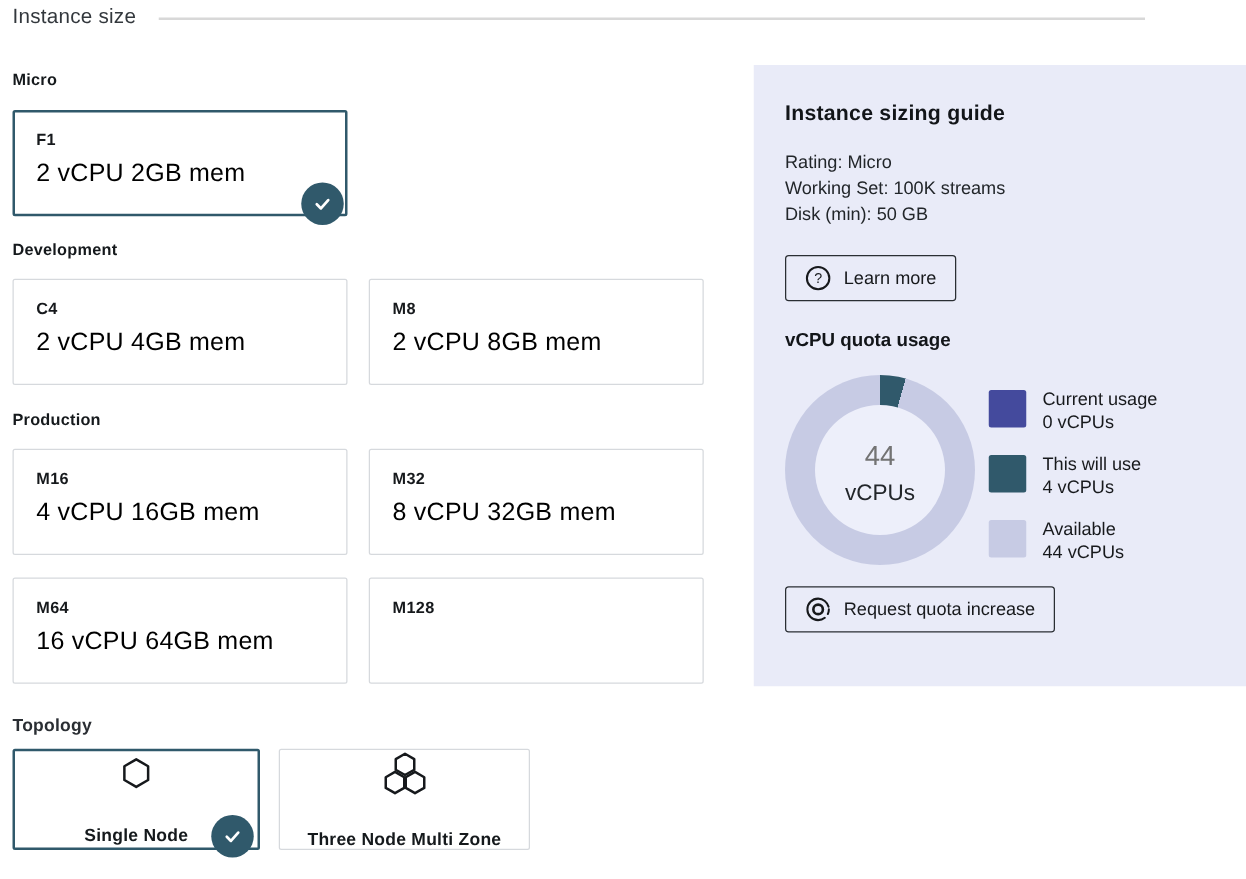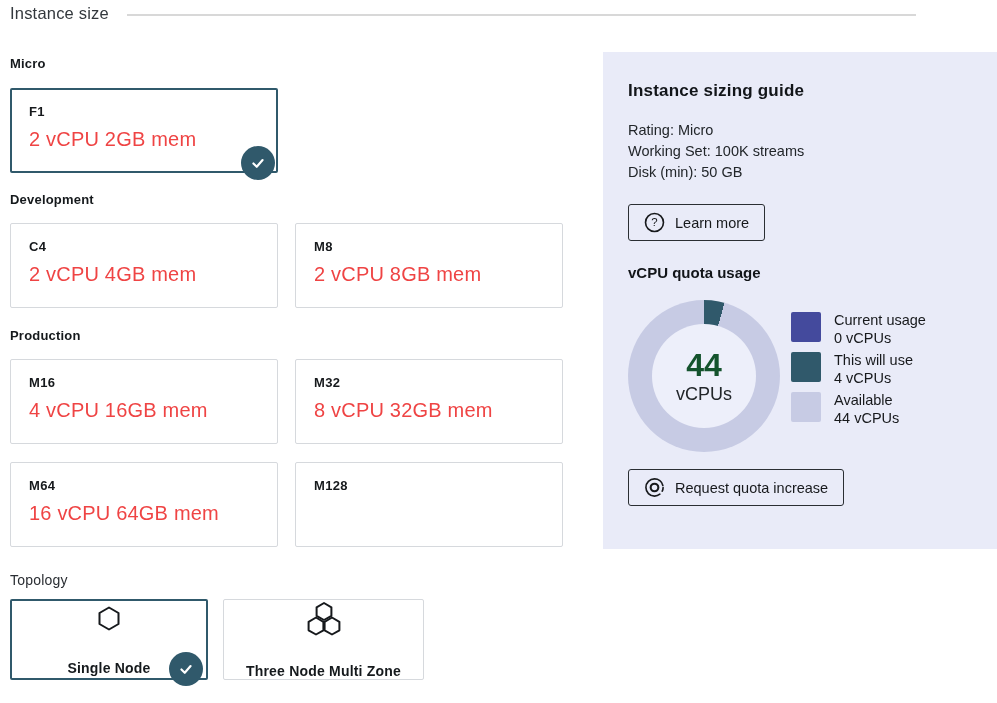--- a/index.html
+++ b/index.html
@@ -15,21 +15,21 @@
 
   
   .section-label { position:absolute; left:10px; font-size:13px; font-weight:bold;
     color:#15191c; letter-spacing:.2px; }
 
   
   .size-card { position:absolute; width:268px; height:85px; background:#fff;
     border:1px solid #d6d9dd; border-radius:2px; padding:15px 18px; cursor:pointer; }
   .size-card.selected { border:2px solid #30596b; padding:14px 17px; }
   .card-id { font-size:13px; font-weight:bold; color:#16191c; letter-spacing:.3px; }
-  .card-spec { font-size:20px; color:#ef4444; margin-top:9px; letter-spacing:.2px; }
+  .card-spec { font-size:20px; color:#000000; margin-top:9px; letter-spacing:.2px; }
 
   .check-badge { position:absolute; width:34px; height:34px; border-radius:50%;
     background:#30596b; right:1px; bottom:-9px; display:flex;
     align-items:center; justify-content:center; }
 
   
   .topo-card { position:absolute; top:599px; height:81px; background:#fff;
     border:1px solid #d6d9dd; border-radius:2px; cursor:pointer;
     display:flex; flex-direction:column; align-items:center; justify-content:center; gap:26px; }
   .topo-card.selected { border:2px solid #30596b; }
@@ -45,24 +45,24 @@
     border:1px solid #2a2e33; border-radius:3px; padding:7px 15px; font-size:14.5px;
     color:#17191c; cursor:pointer; font-family:"Liberation Sans", sans-serif; }
   .learn-more { margin-top:21px; }
   .quota-title { margin-top:23px; font-size:15px; font-weight:bold; color:#121519; }
 
   .donut-row { display:flex; margin-top:19px; }
   .donut { width:152px; height:152px; border-radius:50%;
     display:flex; align-items:center; justify-content:center; flex:none; }
   .donut-hole { width:104px; height:104px; border-radius:50%; background:#edeffa;
     display:flex; flex-direction:column; align-items:center; justify-content:center; }
-  .donut-value { font-size:32px; font-weight:bold; color:#14532d; line-height:34px; }
+  .donut-value { font-size:22px; font-weight:normal; color:#737373; line-height:34px; }
   .donut-unit { font-size:18px; color:#22262a; margin-top:2px; }
 
-  .legend { margin-left:11px; padding-top:12px; display:flex; flex-direction:column; gap:5px; }
+  .legend { margin-left:11px; padding-top:12px; display:flex; flex-direction:column; gap:17px; }
   .legend-item { display:flex; align-items:flex-start; gap:13px; }
   .swatch { width:30px; height:30px; border-radius:2px; flex:none; }
   .legend-text { font-size:14.5px; color:#17191c; line-height:17.5px; }
 
   .request-quota { margin-top:17px; }
 
   .icon-circle { width:21px; height:21px; flex:none; display:block; }
 </style>
 </head>
 <body>
@@ -105,21 +105,21 @@
     <div class="card-spec">8 vCPU 32GB mem</div>
   </div>
   <div class="size-card" style="top:462px; left:10px">
     <div class="card-id">M64</div>
     <div class="card-spec">16 vCPU 64GB mem</div>
   </div>
   <div class="size-card" style="top:462px; left:295px">
     <div class="card-id">M128</div>
   </div>
 
-  <div class="section-label" style="top:572px; font-weight:normal; font-size:14px; color:#2a2e33">Topology</div>
+  <div class="section-label" style="top:572px; font-weight:bold; font-size:14px; color:#2a2e33">Topology</div>
 
   <div class="topo-card selected" style="left:10px; width:198px">
     <svg class="hex" width="28" height="30" viewBox="0 0 28 30">
       <polygon points="14,3.5 23.5,9 23.5,20 14,25.5 4.5,20 4.5,9" fill="none" stroke="#16191c" stroke-width="2" stroke-linejoin="round"></polygon>
     </svg>
     <div class="topo-label">Single Node</div>
     <div class="check-badge">
       <svg width="20" height="20" viewBox="0 0 24 24">
           <polyline points="6.5,12.5 10.5,16.5 17.5,8.5" fill="none" stroke="#ffffff" stroke-width="2.6" stroke-linecap="round" stroke-linejoin="round"></polyline>
         </svg>

